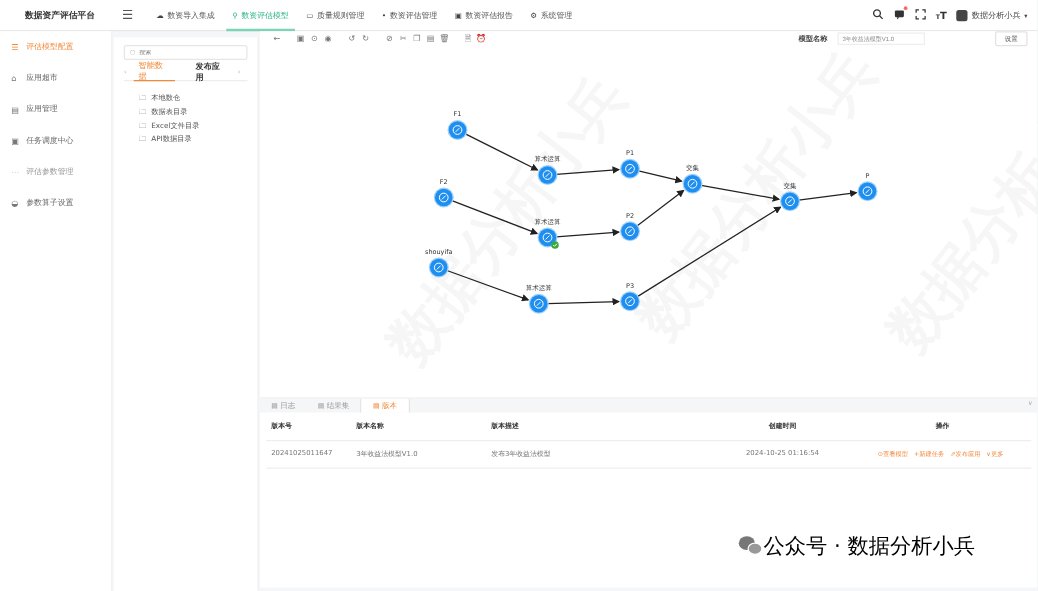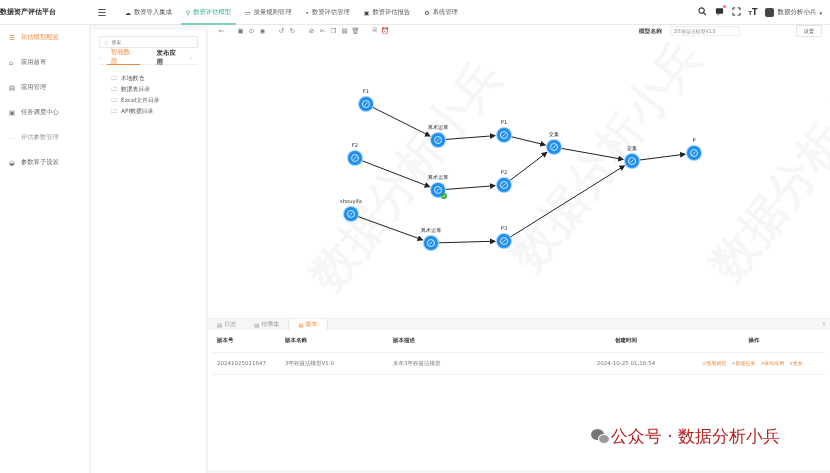--- a/index.html
+++ b/index.html
@@ -1,21 +1,21 @@
 <!DOCTYPE html>
 <html><head>
 <meta charset="utf-8">
 <style>
   * { box-sizing: border-box; margin: 0; padding: 0; }
   html, body { width: 830px; height: 473px; overflow: hidden; background: #f2f3f5; font-family: "DejaVu Sans", "Liberation Sans", sans-serif; color: #333; }
   .app { position: relative; width: 830px; height: 473px; background: #f5f6f8; }
 
   
   .topbar { position: absolute; left: 0; top: 0; width: 830px; height: 25px; background: #fff; border-bottom: 1px solid #e8e8e8; display: flex; align-items: center; }
-  .brand { width: 90px; font-size: 7px; font-weight: bold; color: #333; white-space: nowrap; }
+  .brand { width: 90px; padding-left: 20px; font-size: 7px; font-weight: bold; color: #333; white-space: nowrap; }
   .menu-toggle { width: 12px; margin-left: 6px; margin-right: 10px; font-size: 10px; color: #555; text-align: center; }
   .topnav { display: flex; align-items: stretch; height: 25px; }
   .topnav-item { display: flex; align-items: center; padding: 0 7px; font-size: 6.3px; color: #555; white-space: nowrap; position: relative; cursor: pointer; }
   .topnav-item .ico { font-size: 6px; margin-right: 3px; color: #444; }
   .topnav-item.active { color: #2bb38a; }
   .topnav-item.active .ico { color: #2bb38a; }
   .topnav-item.active::after { content: ""; position: absolute; left: 2px; right: 2px; bottom: 0; height: 2px; background: #7dd3b7; }
   .top-right { position: absolute; right: 8px; top: 0; height: 25px; display: flex; align-items: center; gap: 8px; font-size: 8px; color: #333; }
   .top-right .tool { position: relative; font-size: 9px; cursor: pointer; }
   .badge-dot { position: absolute; top: -2px; right: -2px; width: 3px; height: 3px; background: #f56c6c; border-radius: 50%; }
@@ -66,21 +66,21 @@
   .bp-tabs { height: 11px; background: #f5f6f8; display: flex; align-items: flex-end; font-size: 6px; position: relative; }
   .bp-tab { padding: 0 9px; height: 11px; display: flex; align-items: center; color: #999; cursor: pointer; }
   .bp-tab .ico { margin-right: 2px; font-size: 5.5px; }
   .bp-tab.active { background: #fff; color: #f08a3c; border-left: 1px solid #e6e6e6; border-right: 1px solid #e6e6e6; }
   .bp-collapse { position: absolute; right: 4px; top: 1px; font-size: 5px; color: #aaa; cursor: pointer; }
   table.versions { width: 612px; margin-left: 5px; border-collapse: collapse; font-size: 5.5px; }
   table.versions th { height: 22px; text-align: left; color: #333; font-weight: bold; border-bottom: 1px solid #eee; padding-left: 4px; }
   table.versions td { height: 22px; color: #777; border-bottom: 1px solid #eee; padding-left: 4px; }
   table.versions th.c, table.versions td.c { text-align: center; }
   .op-link { color: #f08a3c; margin-right: 3px; cursor: pointer; font-size: 5px; }
-  .footer-wm { position: absolute; right: 50px; top: 425px; display: flex; align-items: center; gap: 0; font-size: 17px; color: #b91c1c; }
+  .footer-wm { position: absolute; right: 50px; top: 425px; display: flex; align-items: center; gap: 0; font-size: 17px; color: #000000; }
   .wechat-icon { width: 20px; height: 16px; position: relative; }
   .wechat-icon .b1 { position: absolute; left: 0; top: 0; width: 13px; height: 11px; border-radius: 50%; background: #777; }
   .wechat-icon .b2 { position: absolute; left: 7px; top: 5px; width: 12px; height: 10px; border-radius: 50%; background: #999; border: 1px solid #fff; }
 </style>
 </head>
 <body>
 
 <div class="app">
 
   <div class="topbar">

